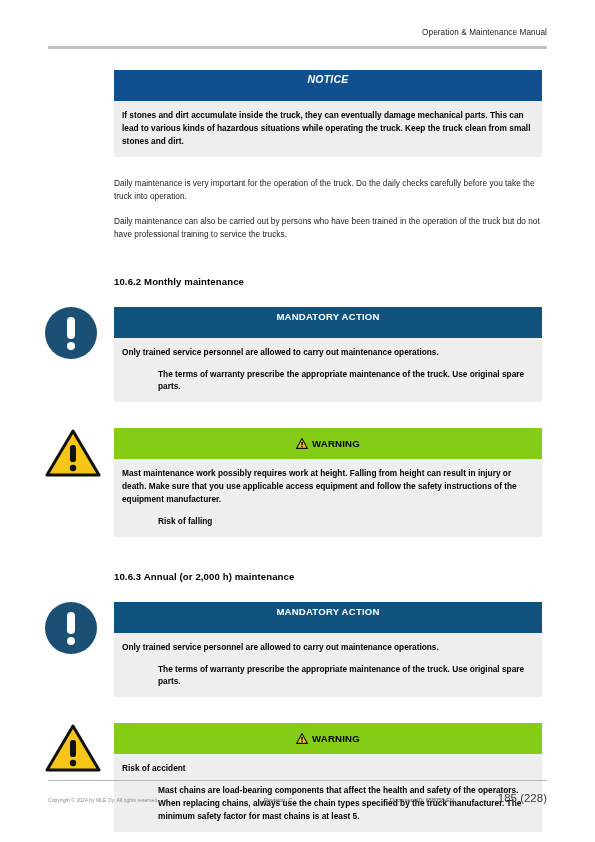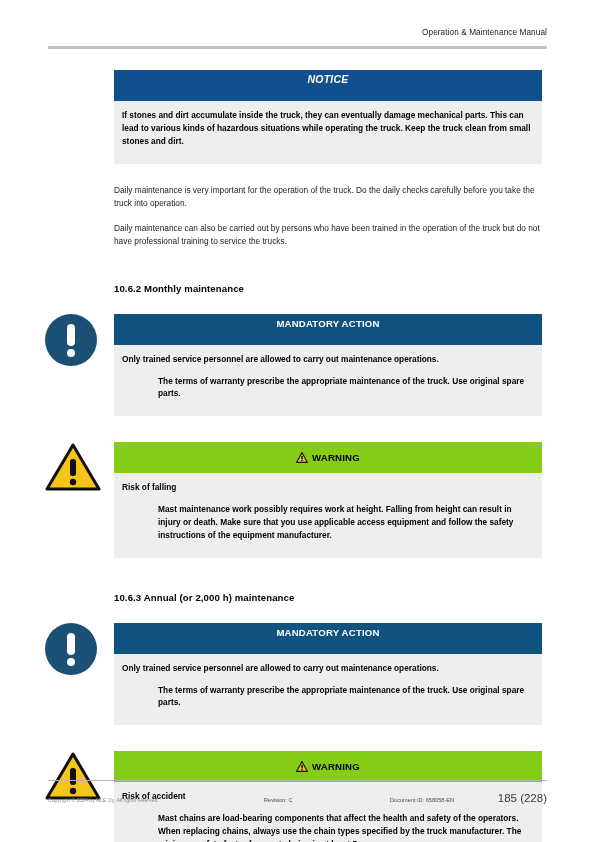--- a/index.html
+++ b/index.html
@@ -81,21 +81,21 @@
     background: #84cc16;
     color: #000000;
     font-size: 9.6px;
     display: flex;
     align-items: center;
     justify-content: center;
     gap: 4px;
   }
   .callout-body {
     background: #eeeeee;
-    padding: 8px 8px 16px 8px;
+    padding: 8px 8px 9px 8px;
     font-size: 8.3px;
     font-weight: bold;
     line-height: 1.55;
     color: #000000;
   }
   .callout-body p {
     margin: 0;
   }
   .callout-body p + p {
     margin-top: 9px;
@@ -276,22 +276,22 @@
       </div>
       <div class="callout-title warning">
         <svg class="warn-glyph" viewBox="0 0 12 11">
           <polygon points="6,0.6 11.4,10.4 0.6,10.4" fill="#f5c518" stroke="#111111" stroke-width="1.1" stroke-linejoin="round"></polygon>
           <rect x="5.3" y="3.8" width="1.5" height="3.6" fill="#111111"></rect>
           <circle cx="6" cy="8.6" r="0.8" fill="#111111"></circle>
         </svg>
         <span>WARNING</span>
       </div>
       <div class="callout-body">
+        <p>Mast maintenance work possibly requires work at height. Falling from height can result in injury or death. Make sure that you use applicable access equipment and follow the safety instructions of the equipment manufacturer.</p>
         <p>Risk of falling</p>
-        <p>Mast maintenance work possibly requires work at height. Falling from height can result in injury or death. Make sure that you use applicable access equipment and follow the safety instructions of the equipment manufacturer.</p>
       </div>
     </div>
 
     <div class="spacer-34"></div>
 
     <div class="section-heading">10.6.3 Annual (or 2,000 h) maintenance</div>
 
     <div class="spacer-20"></div>
 
     <div class="callout">

